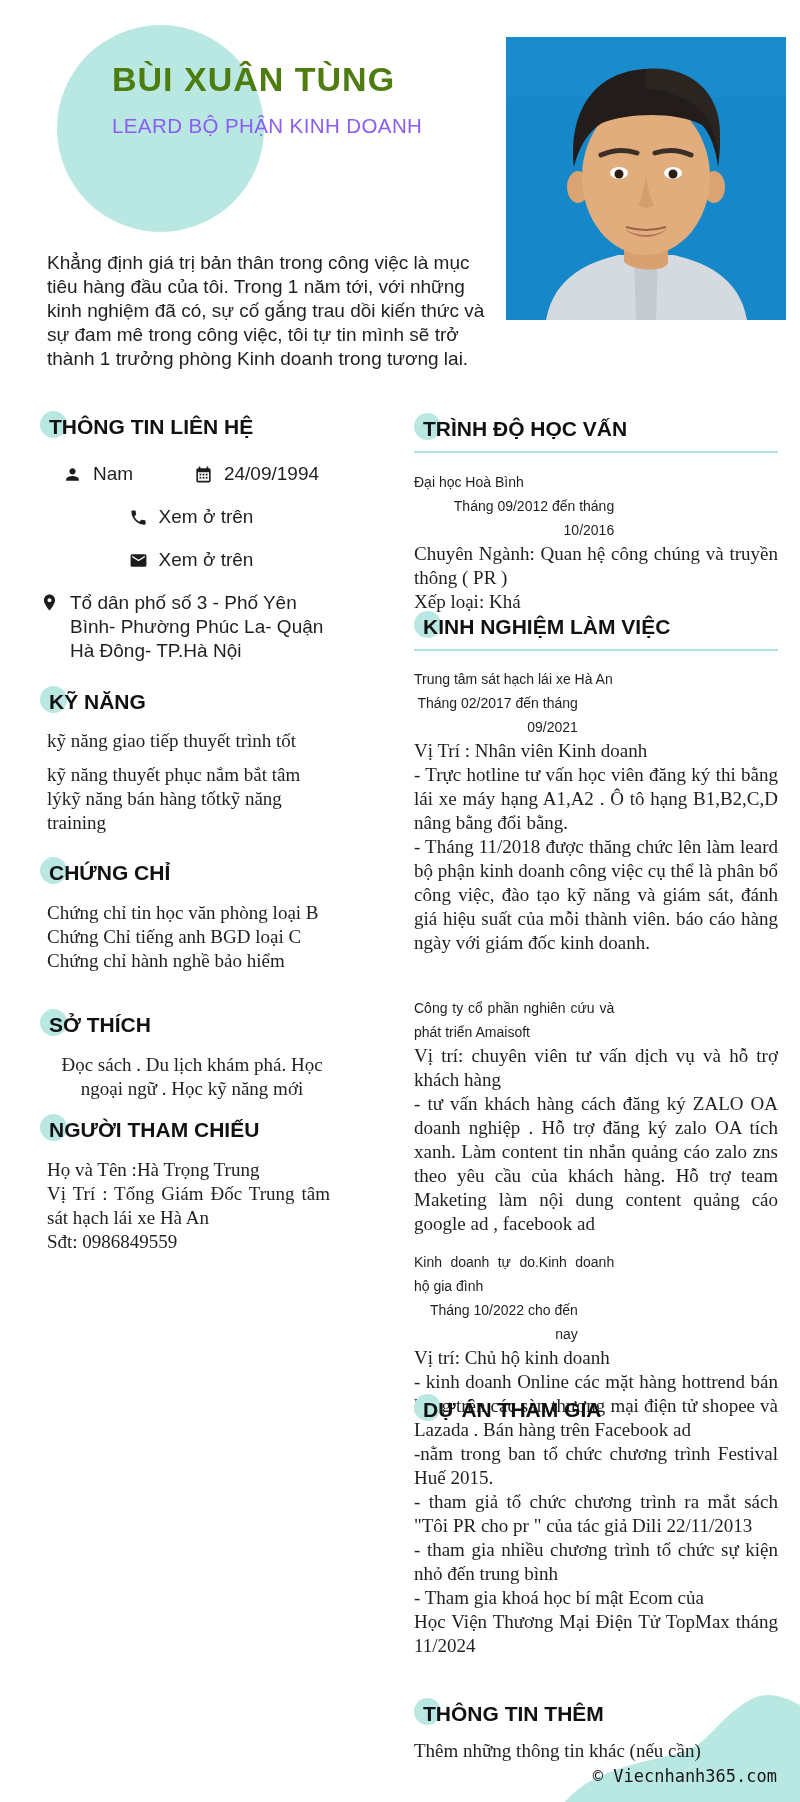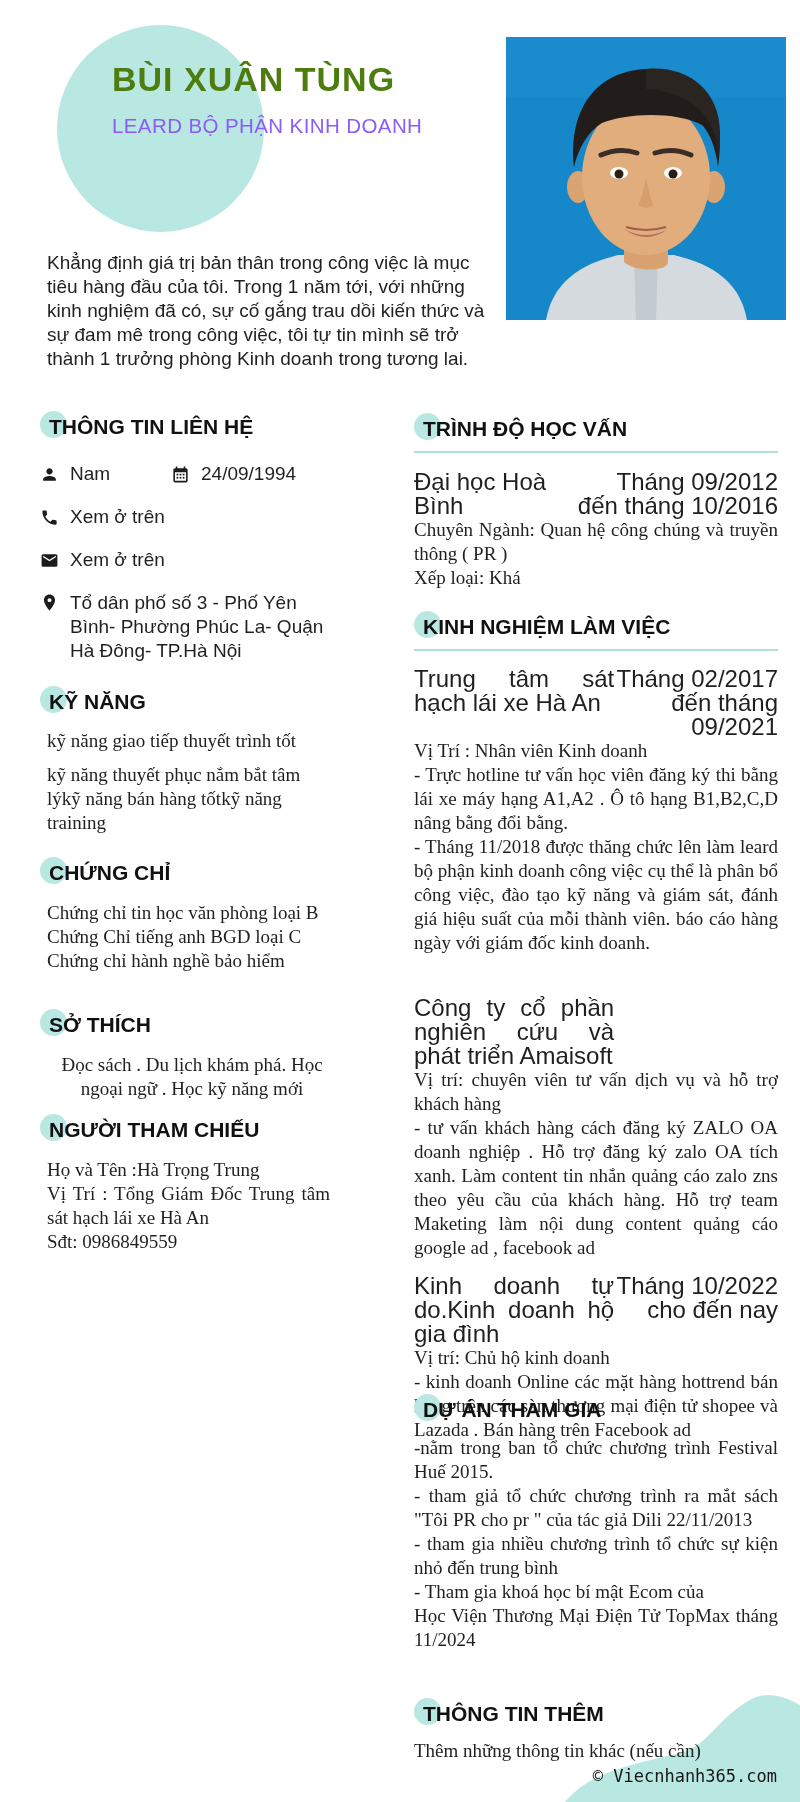--- a/index.html
+++ b/index.html
@@ -17,33 +17,33 @@
   
   .sec{position:absolute;z-index:2;}
   .left .sec{left:40px;width:302px;}
   .right .sec{left:414px;width:364px;}
   .heading{position:relative;font-size:21px;font-weight:700;color:#111;line-height:26px;white-space:nowrap;}
   .heading::before{content:"";position:absolute;left:0;top:-3px;width:27px;height:27px;border-radius:50%;
                    background:#b9e8e3;z-index:0;}
   .heading .ht{position:relative;z-index:1;padding-left:9px;}
   .rule{height:2px;background:#aee2dd;margin-top:9px;}
   
-  .contact-row{display:flex;align-items:center;margin-top:19px;font-size:19px;line-height:24px;}
+  .contact-row{display:flex;align-items:center;margin-top:19px;font-size:19px;line-height:24px;justify-content:center;}
   .contact-row .cell{display:flex;align-items:center;}
   .cell .ic{width:19px;height:19px;margin-right:11px;flex:0 0 auto;}
   .cell .ic svg{width:19px;height:19px;display:block;fill:#1c1c1c;}
   .gender-cell{width:131px;}
   .addr-row{display:flex;align-items:flex-start;margin-top:19px;font-size:19px;line-height:24px;}
   .addr-row .ic{margin-top:2px;}
   .first-row{margin-top:22px;}
   
   .p{font-size:19px;line-height:24px;font-family:Liberation Serif, serif;}
   .just{text-align:justify;}
   
-  .entry-head{display:flex;font-size:24px;line-height:24px;}
+  .entry-head{display:flex;font-size:14px;line-height:24px;flex-direction:column;}
   .entry-head .who{width:55%;text-align:justify;}
   .entry-head .when{width:45%;text-align:right;}
   .edu-head .who{width:45%;text-align:left;}
   .edu-head .when{width:55%;}
   .credit{position:absolute;right:23px;top:1766px;z-index:3;
           font-family:"DejaVu Sans Mono",monospace;font-size:17px;color:#161616;padding-left:45px;}
   .wave{position:absolute;left:540px;top:1680px;width:260px;height:122px;z-index:1;}
 </style>
 </head>
 <body>
@@ -219,21 +219,21 @@
           <div class="who">Kinh doanh tự do.Kinh doanh hộ gia đình</div>
           <div class="when">Tháng 10/2022 cho đến nay</div>
         </div>
         <p class="p" style="margin:0;">Vị trí: Chủ hộ kinh doanh</p>
         <p class="p just" style="margin:0;">- kinh doanh Online các mặt hàng hottrend bán hàng trên các sàn thương mại điện tử shopee và Lazada . Bán hàng trên Facebook ad</p>
       </div>
     </div>
 
     <div class="sec" style="top:1397px">
       <div class="heading"><span class="ht">DỰ ÁN THAM GIA</span></div>
-      <p class="p just" style="margin:13px 0 0 0;">-nằm trong ban tổ chức chương trình Festival Huế 2015.</p>
+      <p class="p just" style="margin:19px 0 0 0;">-nằm trong ban tổ chức chương trình Festival Huế 2015.</p>
       <p class="p just" style="margin:0;">- tham giả tổ chức chương trình ra mắt sách "Tôi PR cho pr " của tác giả Dili 22/11/2013</p>
       <p class="p just" style="margin:0;">- tham gia nhiều chương trình tổ chức sự kiện nhỏ đến trung bình</p>
       <p class="p" style="margin:0;">- Tham gia khoá học bí mật Ecom của</p>
       <p class="p just" style="margin:0;">Học Viện Thương Mại Điện Tử TopMax tháng 11/2024</p>
     </div>
 
     <div class="sec" style="top:1701px">
       <div class="heading"><span class="ht">THÔNG TIN THÊM</span></div>
       <p class="p" style="margin:12px 0 0 0;">Thêm những thông tin khác (nếu cần)</p>
     </div>

